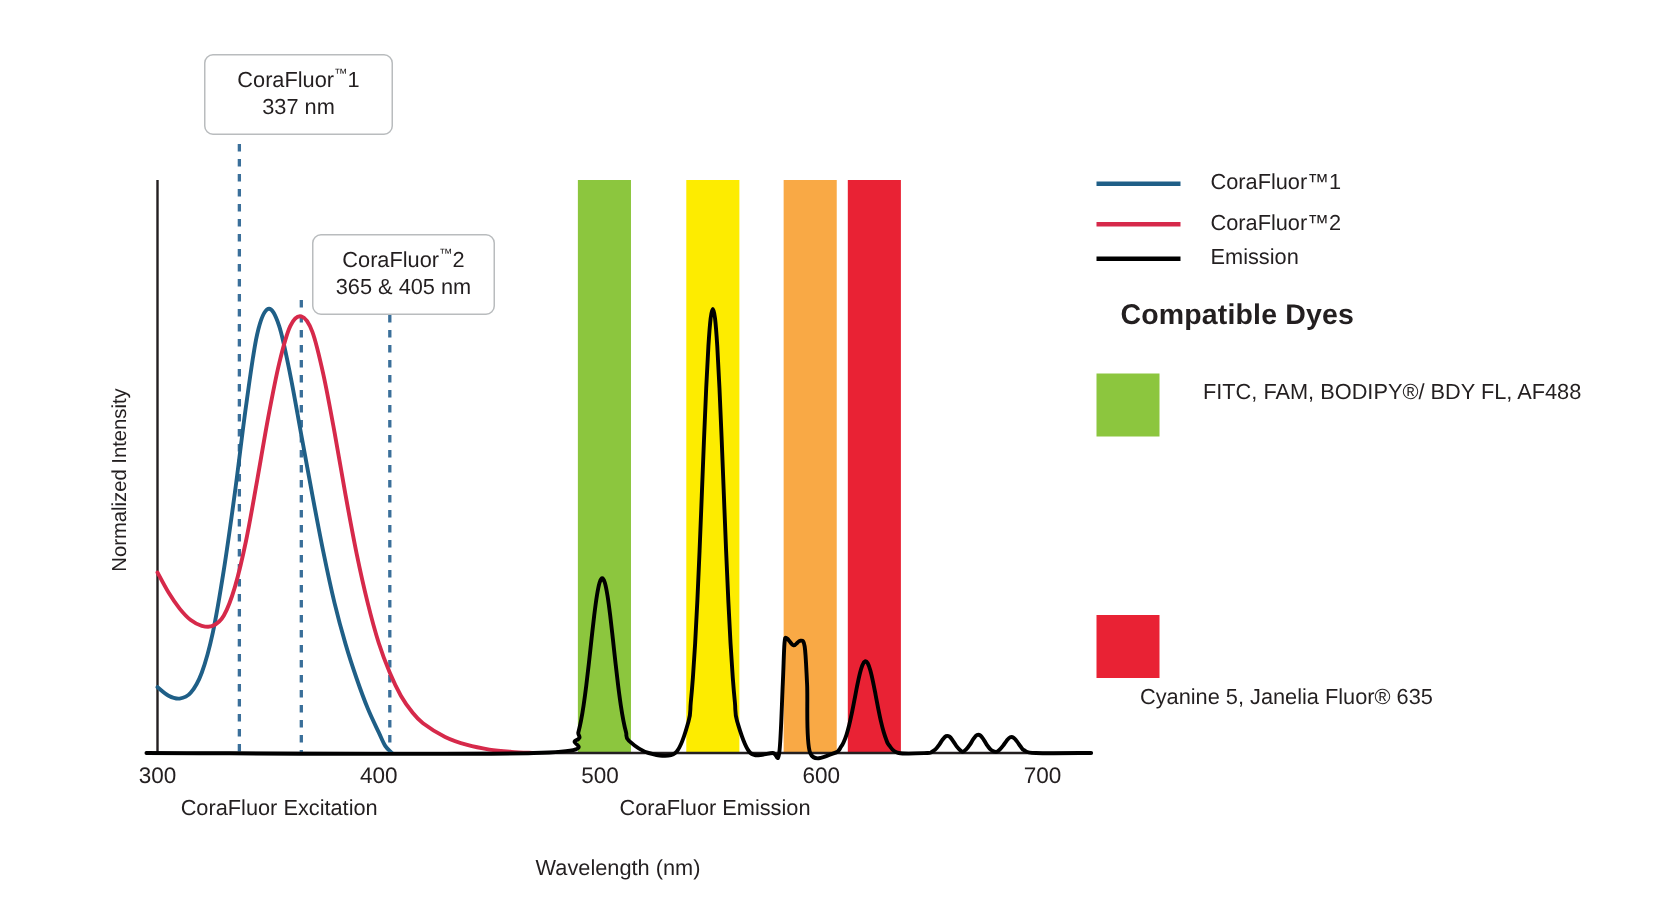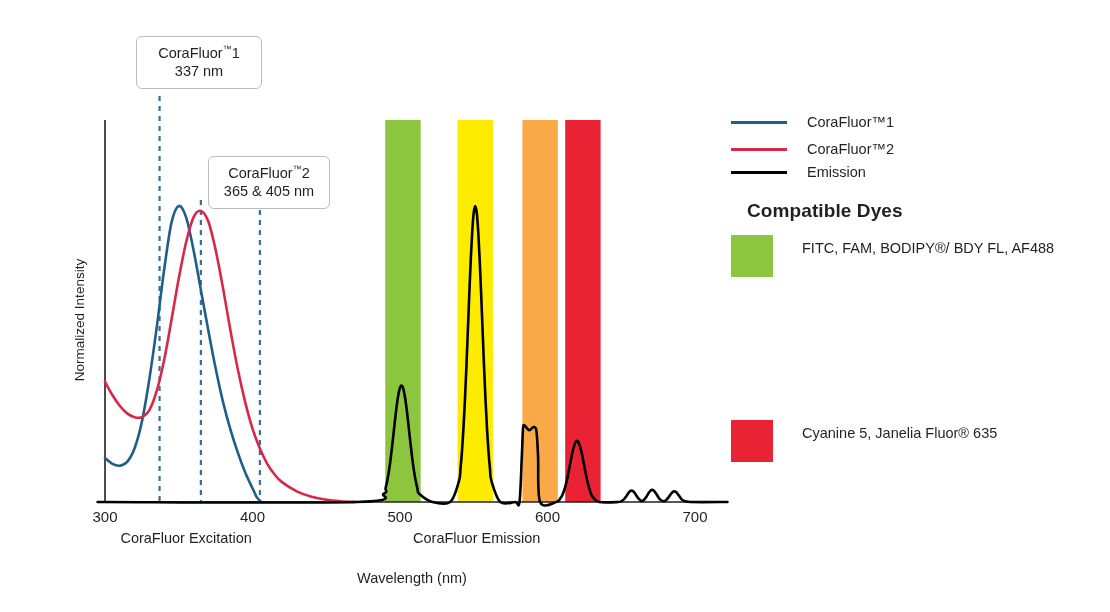--- a/index.html
+++ b/index.html
@@ -70,30 +70,30 @@
   #lg-2{top:141px;}
   #lg-3{top:164px;text-align:right;}
 
   #dyes-title{
     position:absolute;left:3px;top:200px;
     font-size:19px;font-weight:bold;color:#231f20;
     letter-spacing:.1px;
     margin-left:16px;
   }
 
-  .dye-row{position:absolute;left:3px;display:flex;align-items:flex-start;}
+  .dye-row{position:absolute;left:3px;display:flex;align-items:flex-start;margin-top:14px;}
   .swatch{width:42px;height:42px;flex:0 0 auto;}
   .dye-text{
     margin-left:29px;font-size:14.5px;color:#231f20;
     line-height:1.32;padding-top:4px;white-space:nowrap;
   }
   #dye-0{top:235px;}
   #dye-1{top:290px;}
   #dye-2{top:343px;}
-  #dye-3{top:420px;}
+  #dye-3{top:396px;flex-direction:column;}
 </style>
 </head>
 <body>
 
 <div id="root">
 
   <div id="plot">
     <svg id="chart-svg" width="740" height="612" viewBox="0 0 740 612">
         <rect x="385.25" y="120" width="35.39999999999998" height="382" fill="#8cc63e"></rect>
         <rect x="457.525" y="120" width="35.400000000000034" height="382" fill="#fdec00"></rect>

